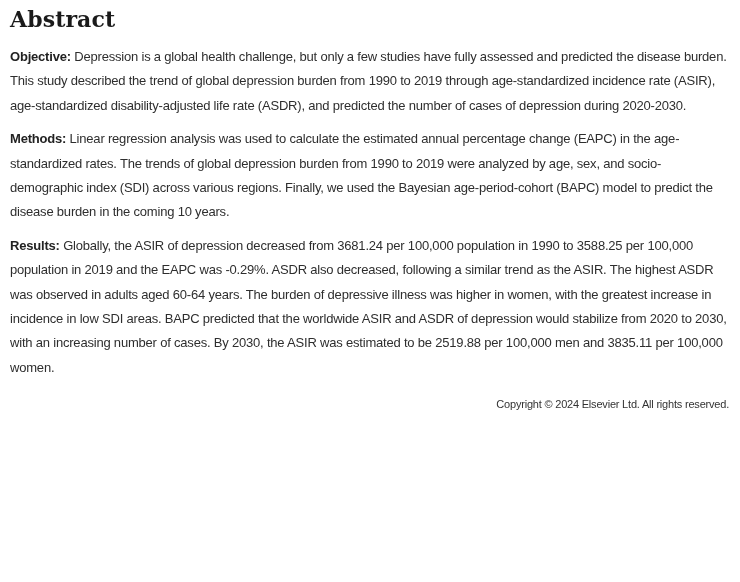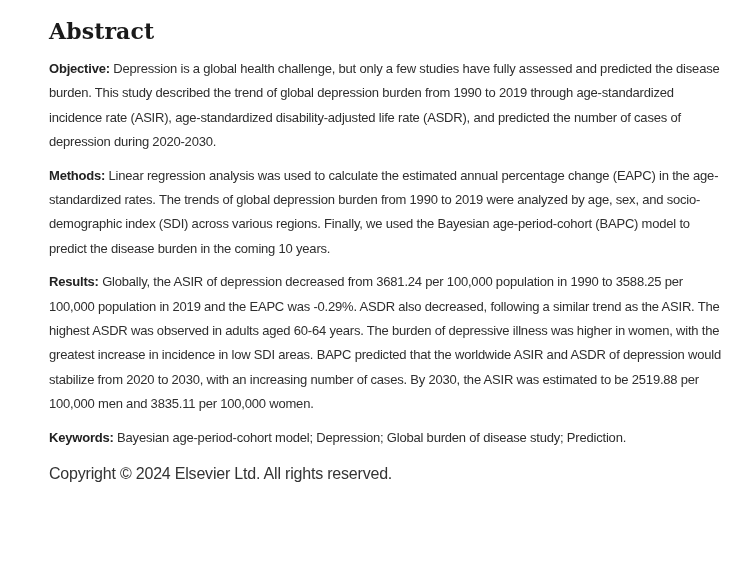--- a/index.html
+++ b/index.html
@@ -8,22 +8,21 @@
     background: #ffffff;
   }
   body {
     width: 740px;
     min-height: 582px;
     box-sizing: border-box;
     font-family: "Liberation Sans", "DejaVu Sans", sans-serif;
     color: var(--body-color, #2e2e2e);
   }
   .abstract {
-    padding: 16px 11px 6px 10px;
-    margin-left: 39px;
+    padding: 4px 11px 6px 10px;
   }
   h1.abstract-heading {
     font-family: "DejaVu Serif", "Liberation Serif", serif;
     font-size: 22px;
     font-weight: 700;
     color: var(--heading-color, #1a1a1a);
     margin: 2px 0 13px 0;
     letter-spacing: 0.1px;
   }
   p.para {
@@ -31,38 +30,38 @@
     line-height: 24.4px;
     letter-spacing: -0.2px;
     margin: 0 0 9px 0;
     text-align: left;
   }
   p.para b {
     font-weight: 700;
     color: var(--label-color, #222222);
   }
   p.copyright {
-    font-size: 16px;
+    font-size: 11px;
     line-height: 20px;
     letter-spacing: -0.2px;
     margin: 14px 0 0 0;
     color: var(--copyright-color, #333333);
+    text-align: right;
   }
 </style>
 </head>
 <body style="background: rgb(255, 255, 255);">
 
 <div class="abstract">
 
   <h1 class="abstract-heading">Abstract</h1>
 
   <p class="para"><b>Objective:</b> <span>Depression is a global health challenge, but only a few studies have fully assessed and predicted the disease burden. This study described the trend of global depression burden from 1990 to 2019 through age-standardized incidence rate (ASIR), age-standardized disability-adjusted life rate (ASDR), and predicted the number of cases of depression during 2020-2030.</span></p>
 
   <p class="para"><b>Methods:</b> <span>Linear regression analysis was used to calculate the estimated annual percentage change (EAPC) in the age-standardized rates. The trends of global depression burden from 1990 to 2019 were analyzed by age, sex, and socio-demographic index (SDI) across various regions. Finally, we used the Bayesian age-period-cohort (BAPC) model to predict the disease burden in the coming 10 years.</span></p>
 
   <p class="para"><b>Results:</b> <span>Globally, the ASIR of depression decreased from 3681.24 per 100,000 population in 1990 to 3588.25 per 100,000 population in 2019 and the EAPC was -0.29%. ASDR also decreased, following a similar trend as the ASIR. The highest ASDR was observed in adults aged 60-64 years. The burden of depressive illness was higher in women, with the greatest increase in incidence in low SDI areas. BAPC predicted that the worldwide ASIR and ASDR of depression would stabilize from 2020 to 2030, with an increasing number of cases. By 2030, the ASIR was estimated to be 2519.88 per 100,000 men and 3835.11 per 100,000 women.</span></p>
 
 
-  <p class="para"><b>Keywords:</b> <span>Bayesian age-period-cohort model; Depression; Global burden of disease study; Prediction.</span></p>
 
   <p class="copyright">Copyright © 2024 Elsevier Ltd. All rights reserved.</p>
 
 </div>
 
 </body></html>

